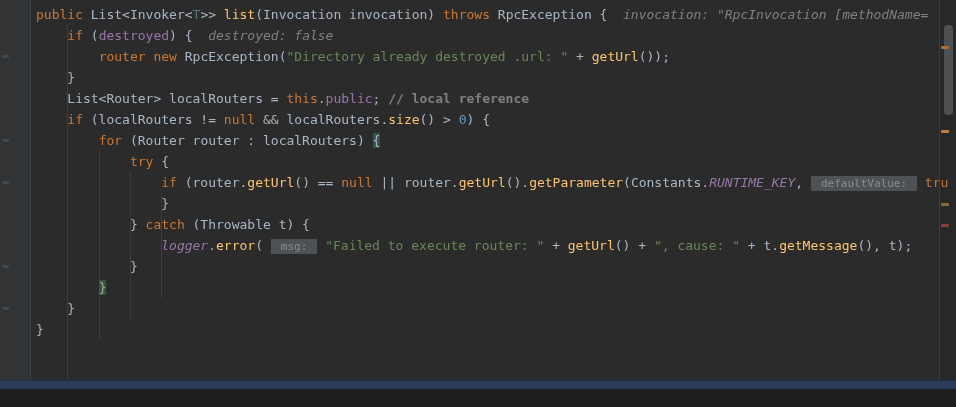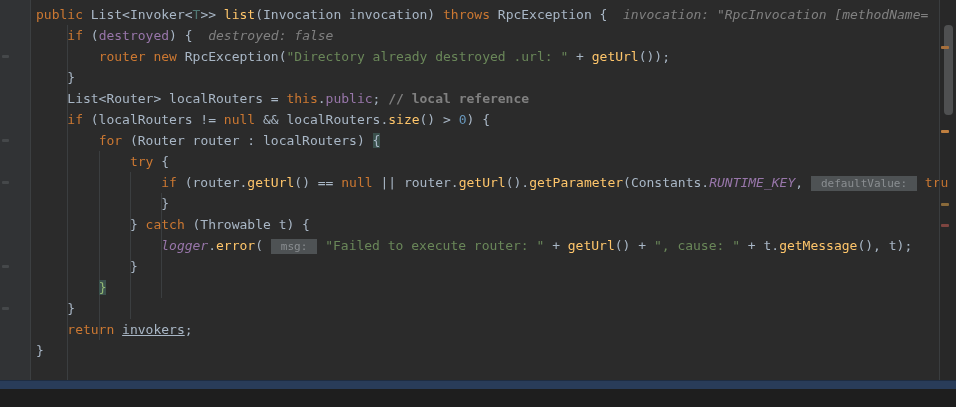--- a/index.html
+++ b/index.html
@@ -80,21 +80,20 @@
       <div class="line"><span class="tk-def">    </span><span class="tk-kw">if</span><span class="tk-def"> (localRouters != </span><span class="tk-kw">null</span><span class="tk-def"> &amp;&amp; localRouters.</span><span class="tk-mtd">size</span><span class="tk-def">() &gt; </span><span class="tk-num">0</span><span class="tk-def">) {</span></div>
       <div class="line"><span class="tk-def">        </span><span class="tk-kw">for</span><span class="tk-def"> (Router router : localRouters) </span><span class="tk-brace">{</span></div>
       <div class="line"><span class="tk-def">            </span><span class="tk-kw">try</span><span class="tk-def"> {</span></div>
       <div class="line"><span class="tk-def">                </span><span class="tk-kw">if</span><span class="tk-def"> (router.</span><span class="tk-mtd">getUrl</span><span class="tk-def">() == </span><span class="tk-kw">null</span><span class="tk-def"> || router.</span><span class="tk-mtd">getUrl</span><span class="tk-def">().</span><span class="tk-mtd">getParameter</span><span class="tk-def">(Constants.</span><span class="tk-sfld">RUNTIME_KEY</span><span class="tk-def">, </span><span class="tk-chip">defaultValue:</span><span class="tk-def"> </span><span class="tk-kw">tru</span></div>
       <div class="line"><span class="tk-def">                }</span></div>
       <div class="line"><span class="tk-def">            } </span><span class="tk-kw">catch</span><span class="tk-def"> (Throwable t) {</span></div>
       <div class="line"><span class="tk-def">                </span><span class="tk-sfld">logger</span><span class="tk-def">.</span><span class="tk-mtd">error</span><span class="tk-def">( </span><span class="tk-chip">msg:</span><span class="tk-def"> </span><span class="tk-str">"Failed to execute router: "</span><span class="tk-def"> + </span><span class="tk-mtd">getUrl</span><span class="tk-def">() + </span><span class="tk-str">", cause: "</span><span class="tk-def"> + t.</span><span class="tk-mtd">getMessage</span><span class="tk-def">(), t);</span></div>
       <div class="line"><span class="tk-def">            }</span></div>
       <div class="line"><span class="tk-def">        </span><span class="tk-brace2">}</span></div>
       <div class="line"><span class="tk-def">    }</span></div>
-      <div class="line"><span class="tk-def">    </span><span class="tk-kw">return </span><span class="tk-undl">invokers</span><span class="tk-def">;</span></div>
       <div class="line"><span class="tk-def">}</span></div>
     </div>
   <div class="scrollbar">
     <div class="scroll-thumb" style="top: 25px; height: 90px;"></div>
   </div>
   <div class="bottom-bar"></div>
 <div class="gutter-mark" style="top: 55px;"></div>
     <div class="gutter-mark" style="top: 139px;"></div>
     <div class="gutter-mark" style="top: 181px;"></div>
     <div class="gutter-mark" style="top: 265px;"></div>

